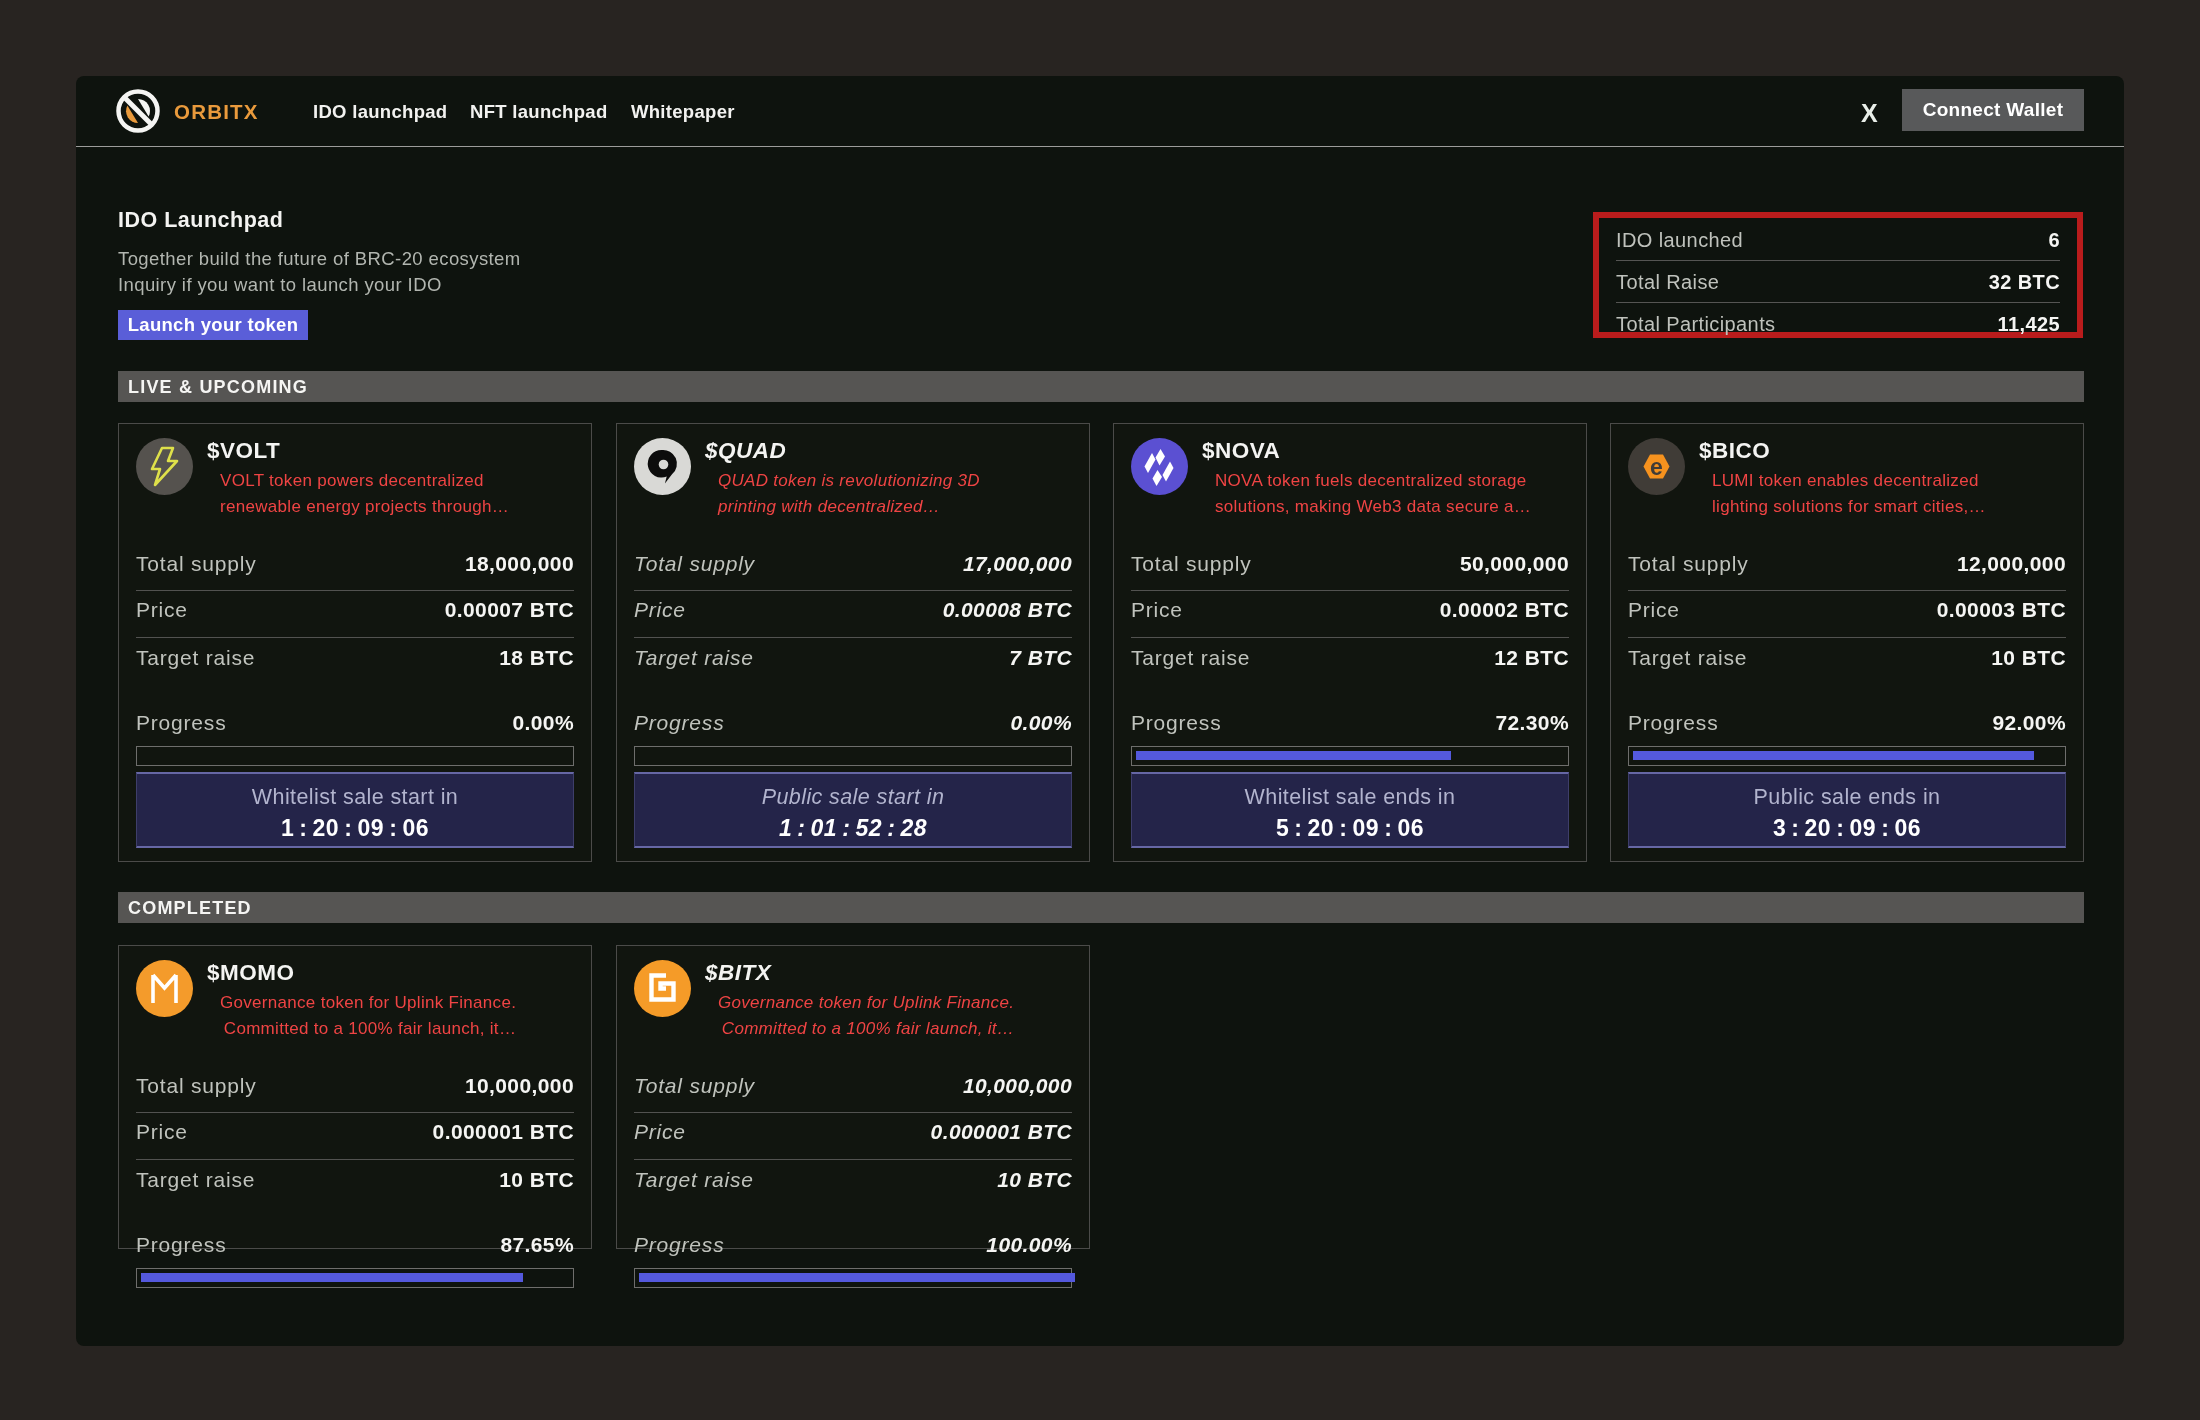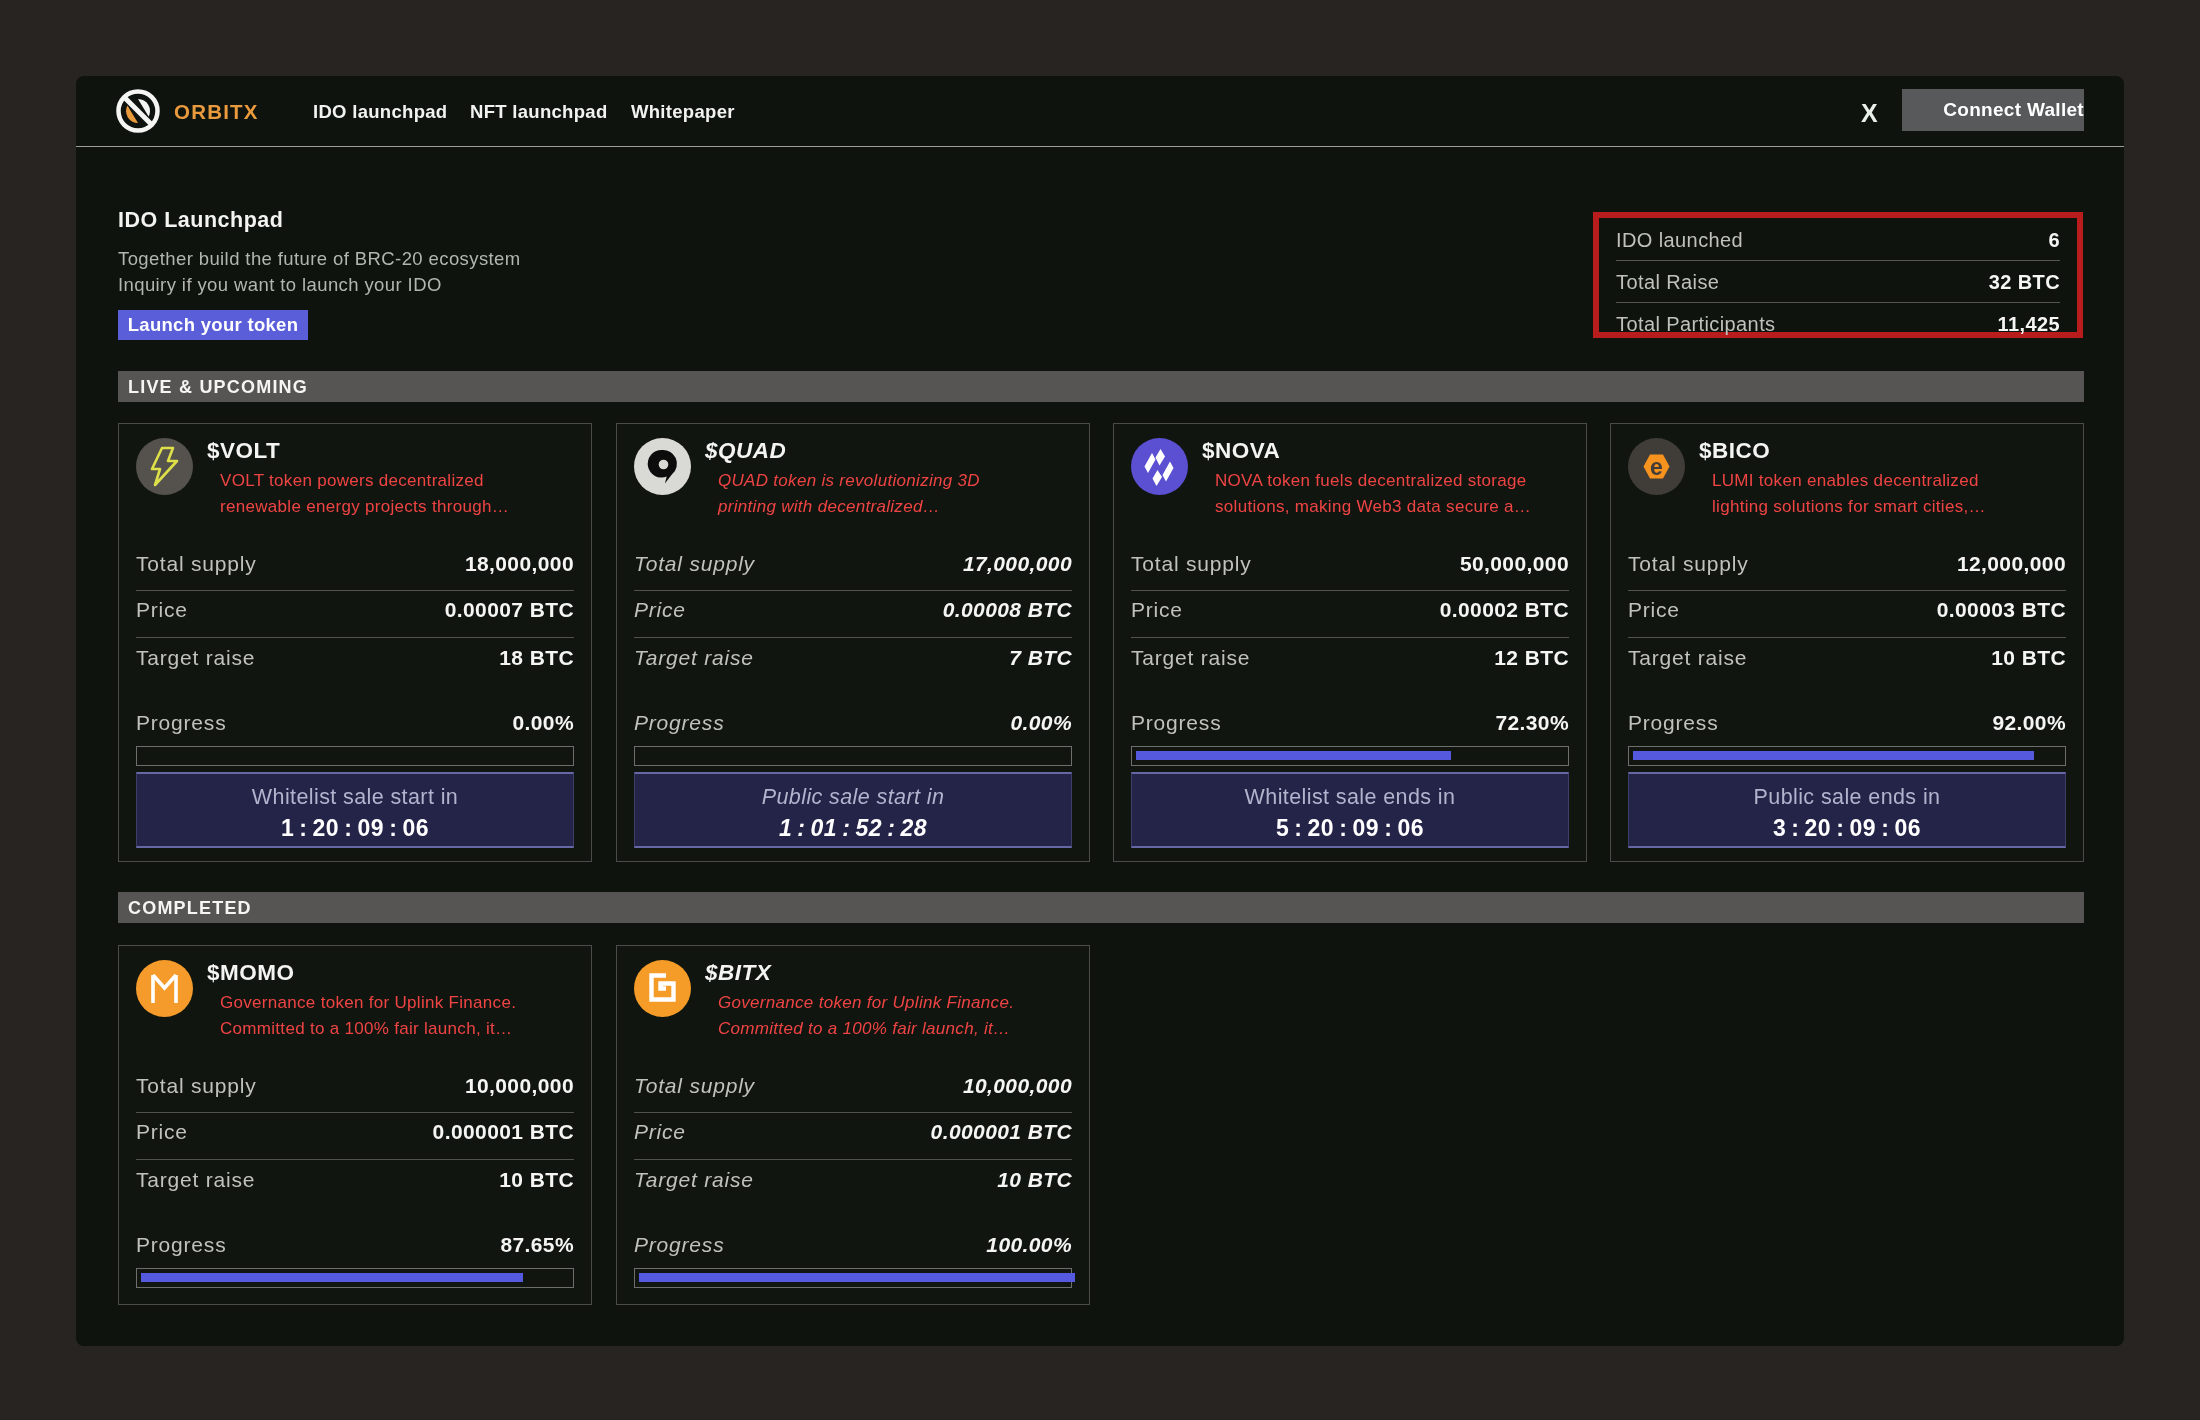--- a/index.html
+++ b/index.html
@@ -5,40 +5,40 @@
   * { margin:0; padding:0; box-sizing:border-box; }
   html,body { width:2200px; height:1420px; background:#282421; font-family:"Liberation Sans", sans-serif; overflow:hidden; }
   .page { position:absolute; left:76px; top:76px; width:2048px; height:1270px; background:#0e130e; border-radius:8px; }
 
   
   .nav { position:absolute; left:0; top:0; width:2048px; height:71px; border-bottom:1px solid #9c9c9a; }
   .logo { position:absolute; left:39px; top:12px; width:46px; height:46px; }
   .brand { position:absolute; left:98px; top:24px; font-size:20.5px; font-weight:bold; color:#e99a3c; letter-spacing:1.2px; }
   .navlink { position:absolute; top:25px; font-size:18.5px; font-weight:bold; color:#f2f2f0; letter-spacing:0.3px; }
   .xicon { position:absolute; left:1785px; top:23px; width:22px; height:24px; color:#e9efe9; font-size:25px; font-weight:bold; }
-  .cwallet { position:absolute; left:1826px; top:13px; width:182px; height:42px; background:#58595a; color:#fff; font-size:19px; font-weight:bold; text-align:right; line-height:42px; letter-spacing:0.3px; }
+  .cwallet { position:absolute; left:1826px; top:13px; width:182px; height:42px; background:#58595a; color:#fff; font-size:19px; font-weight:bold; text-align:center; line-height:42px; letter-spacing:0.3px; }
 
   
   .h1 { position:absolute; left:42px; top:132px; font-size:21.5px; font-weight:bold; color:#f3f3f1; letter-spacing:0.5px; }
   .sub { position:absolute; left:42px; top:170px; font-size:18.5px; color:#b2b6b0; line-height:25.5px; letter-spacing:0.4px; }
   .launch { position:absolute; left:42px; top:234px; width:190px; height:30px; background:#5a5ed8; color:#fff; font-size:18.5px; font-weight:bold; text-align:center; line-height:30px; letter-spacing:0.3px; }
 
   .stats { position:absolute; left:1517px; top:136px; width:490px; height:126px; border:6px solid #b91c1c; }
   .srow { position:absolute; left:17px; right:17px; height:42px; }
   .srow .lab { position:absolute; left:0; top:11px; font-size:20px; color:#bfc2bc; letter-spacing:0.4px; }
   .srow .val { position:absolute; right:0; top:11px; font-size:20px; font-weight:bold; color:#f5f5f3; letter-spacing:0.4px; }
   .ssep { position:absolute; left:17px; right:17px; height:1px; background:#555553; }
 
   
   .secbar { position:absolute; left:42px; width:1966px; height:31px; background:#565553; color:#f5f5f3; font-size:18px; font-weight:bold; letter-spacing:1.2px; line-height:32px; padding-left:10px; }
 
   
   .card { position:absolute; width:474px; background:#11150f; border:1px solid #4b4b49; }
   .card.live { top:347px; height:439px; }
-  .card.done { top:869px; height:360px; }
+  .card.done { top:869px; height:304px;text-align:right; }
   .c1 { left:42px; } .c2 { left:540px;font-style:italic; } .c3 { left:1037px; } .c4 { left:1534px; }
   .icon { position:absolute; left:17px; top:14px; width:57px; height:57px; }
   .ctitle { position:absolute; left:88px; top:14px; font-size:22.5px; font-weight:bold; color:#f4f4f2; letter-spacing:0.5px; }
   .cdesc { position:absolute; left:101px; top:44px; font-size:17px; color:#ef4444; line-height:26px; letter-spacing:0.3px; white-space:nowrap; }
   .crow { position:absolute; left:17px; right:17px; height:22px; }
   .crow .lab { position:absolute; left:0; font-size:21px; color:#c0c3bd; letter-spacing:0.8px; }
   .crow .val { position:absolute; right:0; font-size:21px; font-weight:bold; color:#f5f5f3; letter-spacing:0.4px; }
   .csep { position:absolute; left:17px; right:17px; height:1px; background:#525250; }
   .r1 { top:128px; } .s1 { top:166px; } .r2 { top:174px; } .s2 { top:213px; } .r3 { top:222px; } .rp { top:287px; }
   .bar { position:absolute; left:17px; right:17px; top:322px; height:20px; border:1px solid #6e6e6c; }

